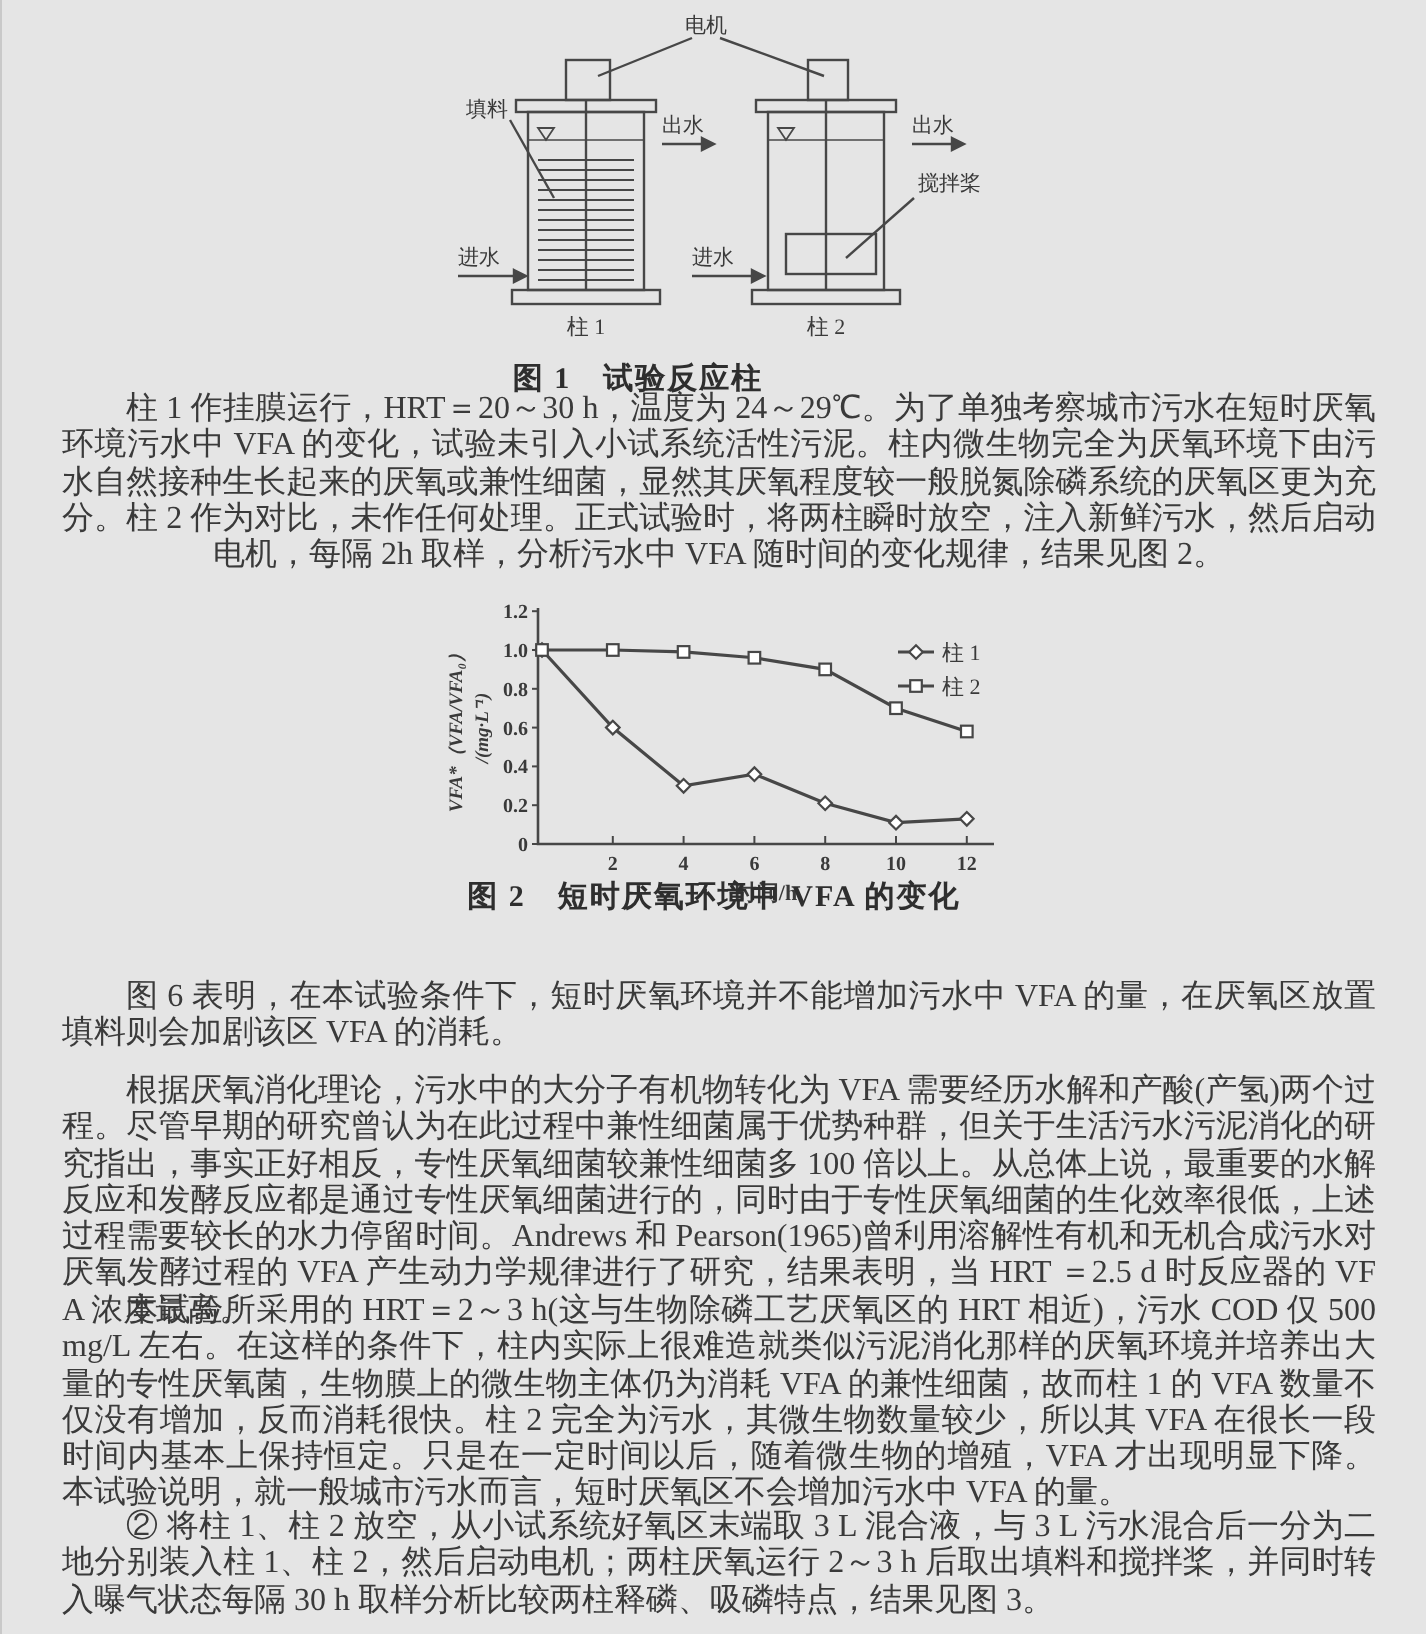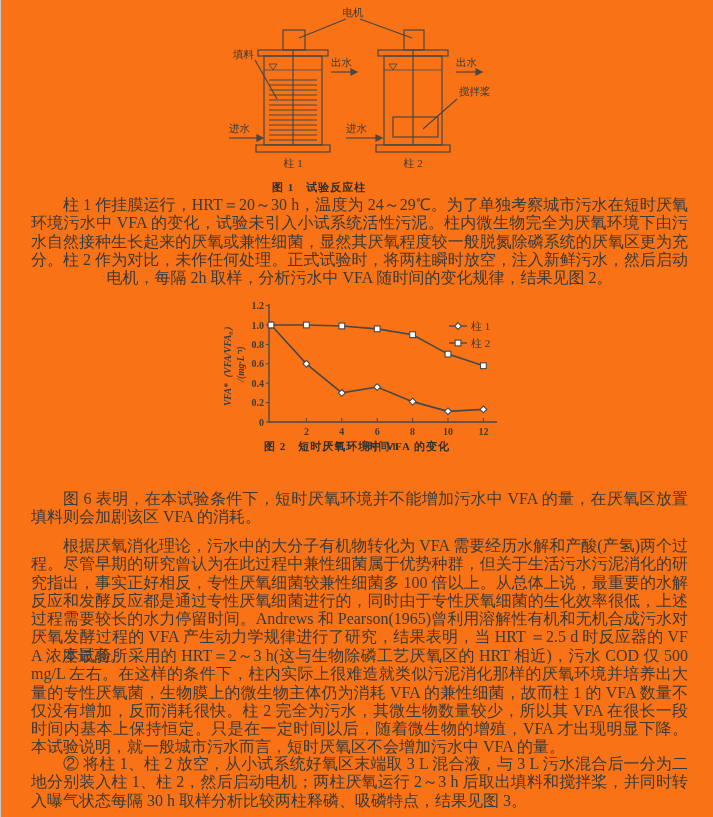--- a/index.html
+++ b/index.html
@@ -1,19 +1,19 @@
 <!DOCTYPE html>
 <html><head>
 <meta charset="utf-8">
 <style>
   html,body{margin:0;padding:0;background:#fff;}
   .page{
     position:relative;
     width:713px;height:817px;
-    background:#f97316;
+    background:#e5e5e5;
     overflow:hidden;
     border-left:1px solid #c9c9c9;
     box-sizing:border-box;
     font-family:"Liberation Serif", serif;
     color:#3a3a3a;
   }
   .para{
     position:absolute;
     left:30px;width:657px;
     font-size:16px;
@@ -21,21 +21,21 @@
     text-align:justify;
     text-indent:2em;
     word-break:break-all;
     color:#3a3a3a;
   }
   .center-last{ text-align-last:center; }
   .fig-caption{
     position:absolute;
     text-align:center;
     font-weight:bold;
-    font-size:11px;
+    font-size:15px;
     color:#2e2e2e;
     letter-spacing:1px;
   }
   svg text{
     font-family:"Liberation Serif", serif;
     fill:#3a3a3a;
   }
   .diag-label{ font-size:10.5px; }
   .col-label{ font-size:11px; }
 </style>

